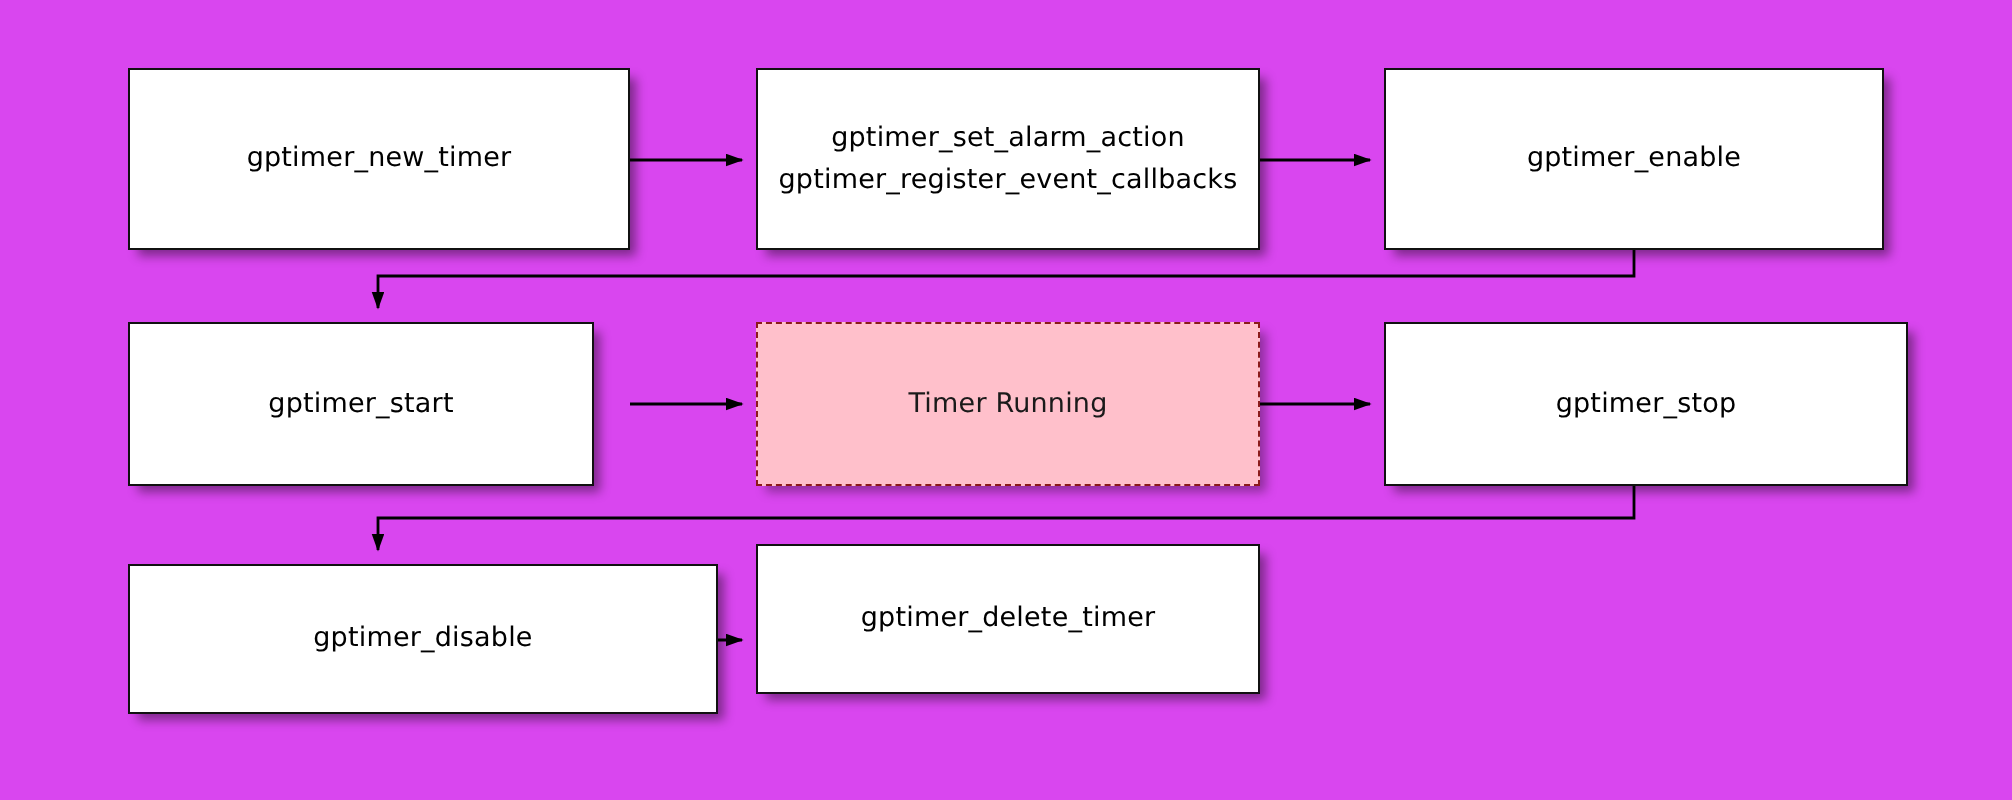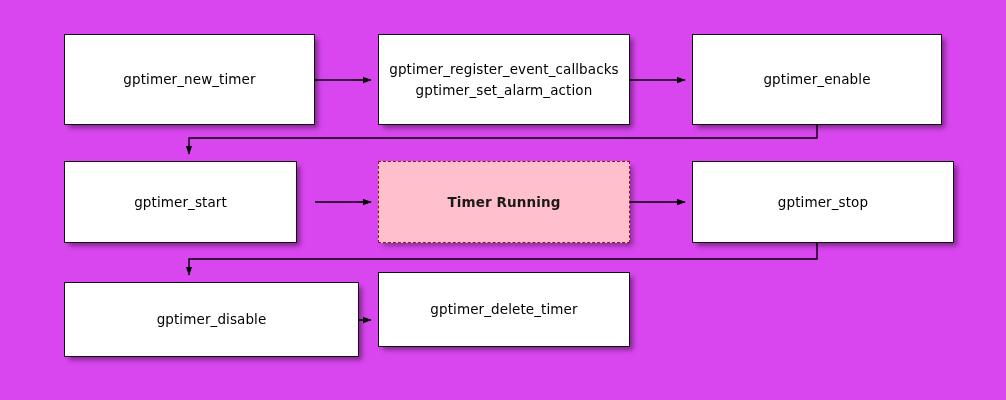--- a/index.html
+++ b/index.html
@@ -45,21 +45,20 @@
   }
   .node .line {
     display: block;
     white-space: nowrap;
   }
   .node.state-running {
     background: #ffc0cb;
     border: 1.4px dashed #8b1a1a;
     box-shadow: 4px 4px 5px -1px rgba(0,0,0,0.35);
     color: #1a1a1a;
-    font-weight: bold;
   }
 </style>
 </head>
 <body>
 
 <div id="canvas">
 
   <svg id="edges" viewBox="0 0 1006 400" width="1006" height="400" xmlns="http://www.w3.org/2000/svg">
     <defs>
       <marker id="arrowhead" markerWidth="9" markerHeight="9" refX="8.2" refY="3.2" orient="auto" markerUnits="userSpaceOnUse">
@@ -75,22 +74,22 @@
         <path d="M 817 243 L 817 259 L 189 259 L 189 275" marker-end="url(#arrowhead)" stroke="#000000"></path>
         <path d="M 315 320 L 371 320" marker-end="url(#arrowhead)" stroke="#000000"></path>
       </g>
   </svg>
 
   <div id="nodes-layer">
       <div class="node" style="left: 64px; top: 34px; width: 251px; height: 91px;">
         <span class="line">gptimer_new_timer</span>
       </div>
       <div class="node" style="left: 378px; top: 34px; width: 252px; height: 91px;">
+        <span class="line">gptimer_set_alarm_action</span>
         <span class="line">gptimer_register_event_callbacks</span>
-        <span class="line">gptimer_set_alarm_action</span>
       </div>
       <div class="node" style="left: 692px; top: 34px; width: 250px; height: 91px;">
         <span class="line">gptimer_enable</span>
       </div>
       <div class="node" style="left: 64px; top: 161px; width: 233px; height: 82px;">
         <span class="line">gptimer_start</span>
       </div>
       <div class="node state-running" style="left: 378px; top: 161px; width: 252px; height: 82px;">
         <span class="line">Timer Running</span>
       </div>

